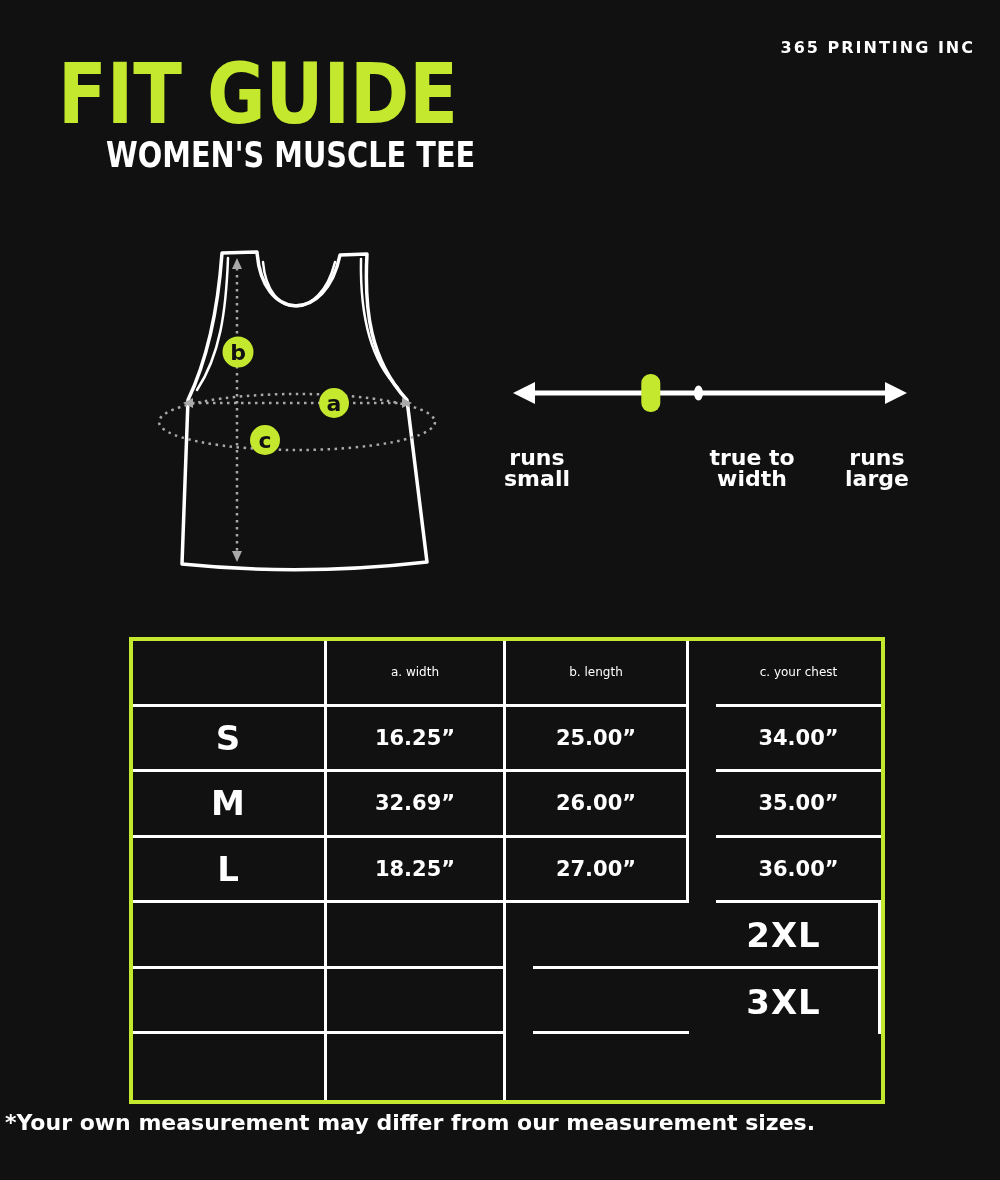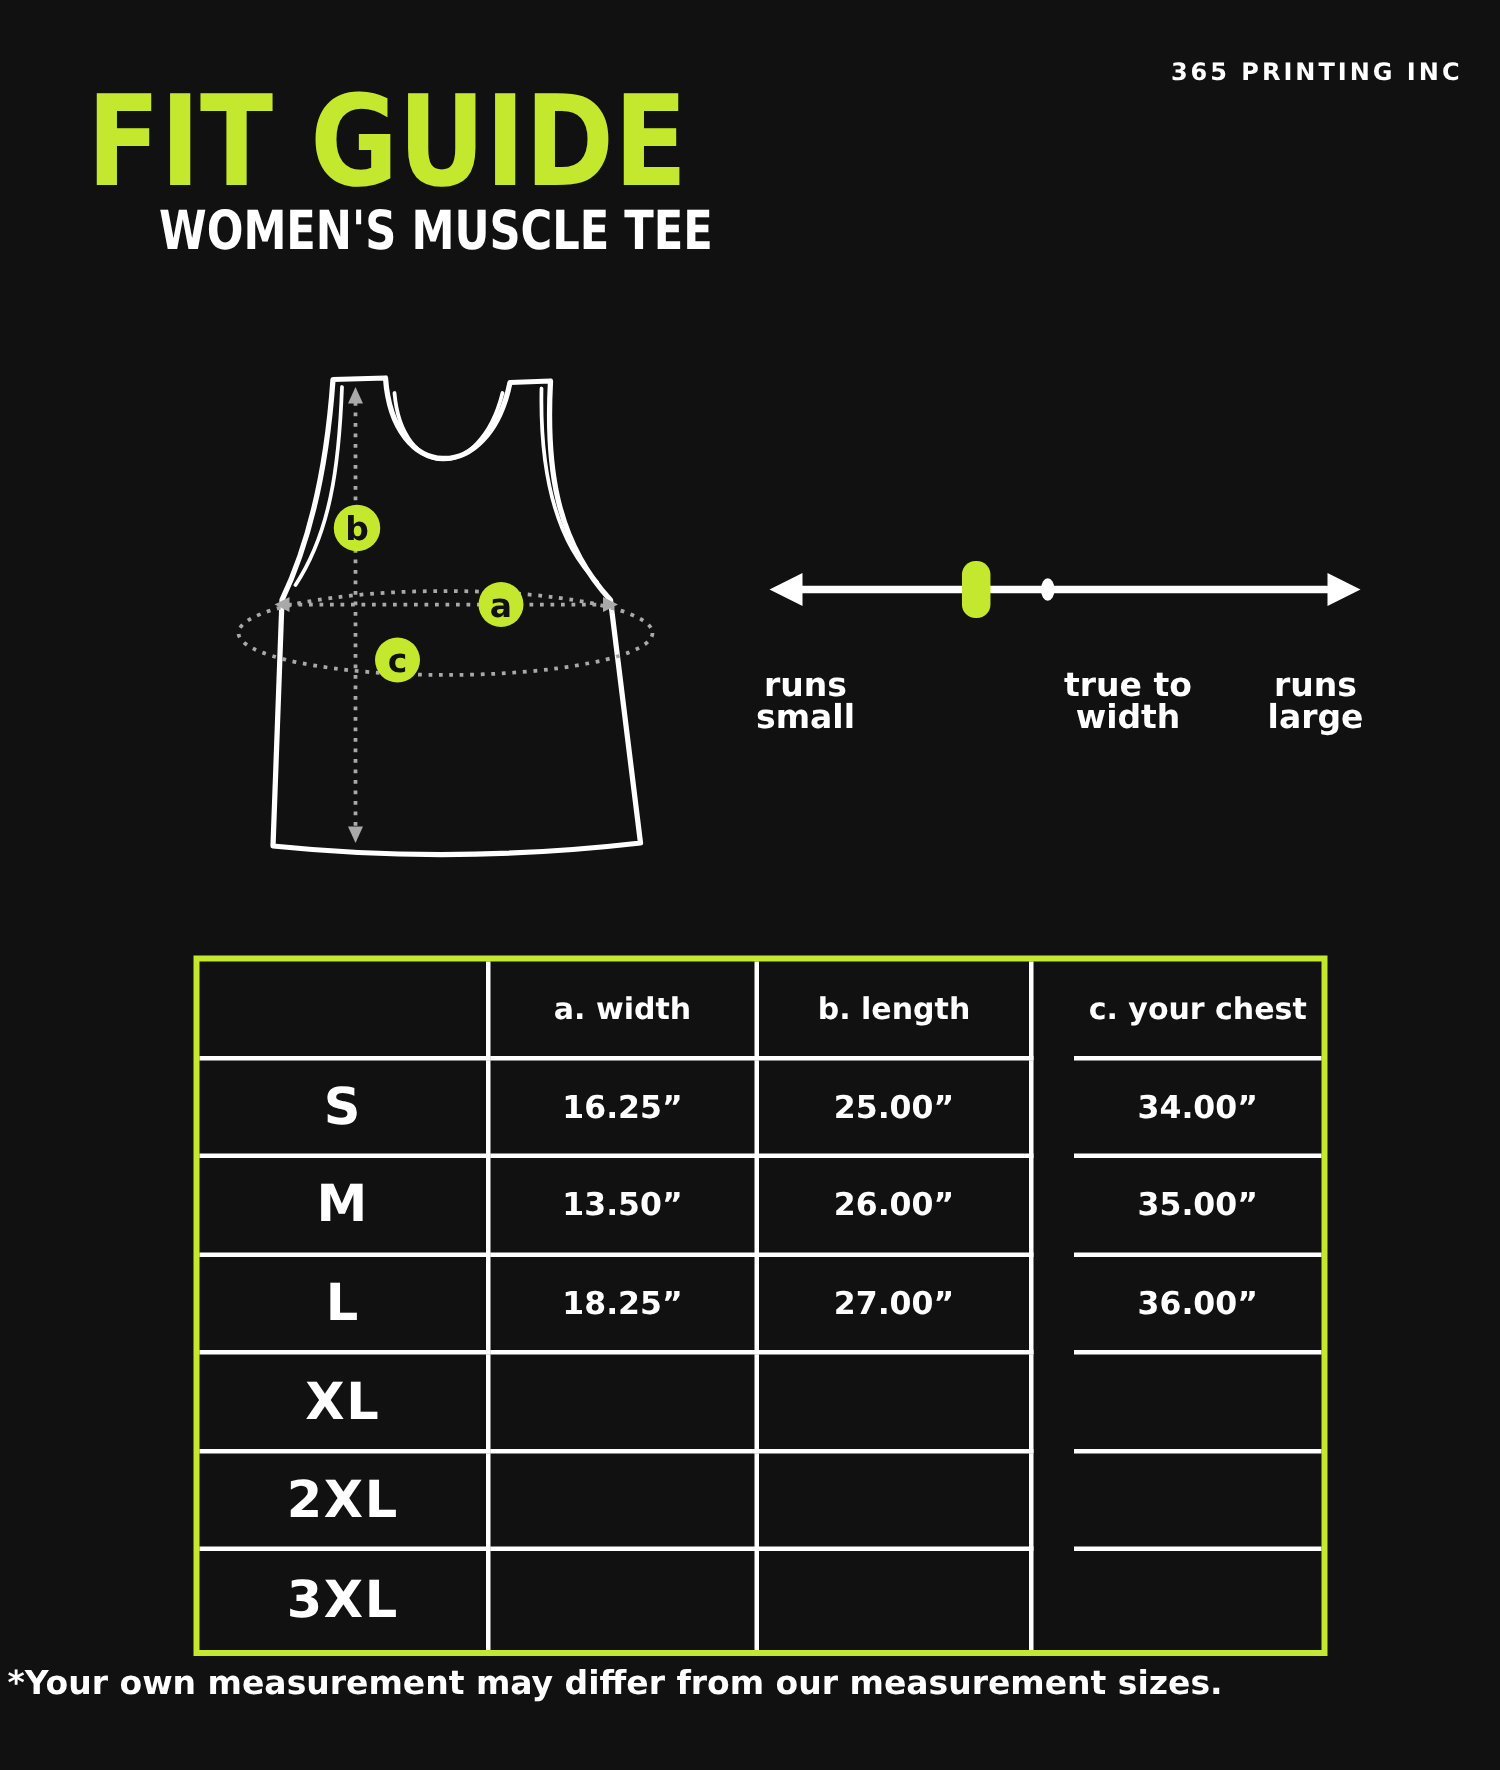--- a/index.html
+++ b/index.html
@@ -52,21 +52,21 @@
     grid-template-rows:repeat(7,1fr);
     background:var(--bg);
   }
   .cell{
     display:flex;align-items:center;justify-content:center;
     border-right:3px solid #fff;border-bottom:3px solid #fff;
     color:var(--text);
   }
   .cell.c-last{border-right:none;margin-left:27px;}
   .cell.r-last{border-bottom:none;}
-  .cell.head{font-size:20px;font-weight:bold;}
+  .cell.head{font-size:12px;font-weight:normal;}
   .cell.size{font-size:34px;font-weight:bold;letter-spacing:1px;}
   .cell.val{font-size:21px;font-weight:bold;}
   .footnote{
     position:absolute;left:0;top:1110px;width:820px;
     text-align:center;font-size:22px;font-weight:bold;color:var(--text);
   }
   svg text{font-family:"DejaVu Sans","Liberation Sans",sans-serif;}
 </style>
 </head>
 <body>
@@ -140,30 +140,29 @@
   <div class="cell head">a. width</div>
   <div class="cell head">b. length</div>
   <div class="cell head c-last">c. your chest</div>
 
   <div class="cell size">S</div>
   <div class="cell val">16.25”</div>
   <div class="cell val">25.00”</div>
   <div class="cell val c-last">34.00”</div>
 
   <div class="cell size">M</div>
-  <div class="cell val">13.50”</div>
+  <div class="cell val">32.69”</div>
   <div class="cell val">26.00”</div>
   <div class="cell val c-last">35.00”</div>
 
   <div class="cell size">L</div>
   <div class="cell val">18.25”</div>
   <div class="cell val">27.00”</div>
   <div class="cell val c-last">36.00”</div>
 
-  <div class="cell size">XL</div>
   <div class="cell val"></div>
   <div class="cell val"></div>
   <div class="cell val c-last"></div>
 
   <div class="cell size">2XL</div>
   <div class="cell val"></div>
   <div class="cell val"></div>
   <div class="cell val c-last"></div>
 
   <div class="cell size r-last">3XL</div>

